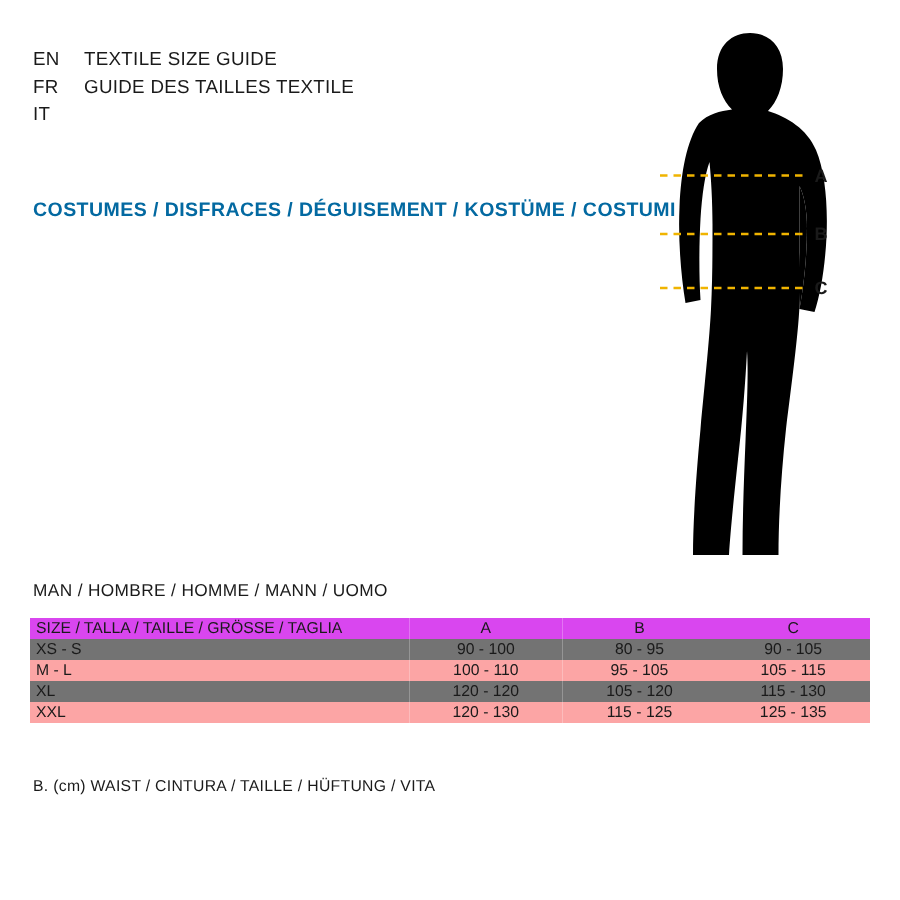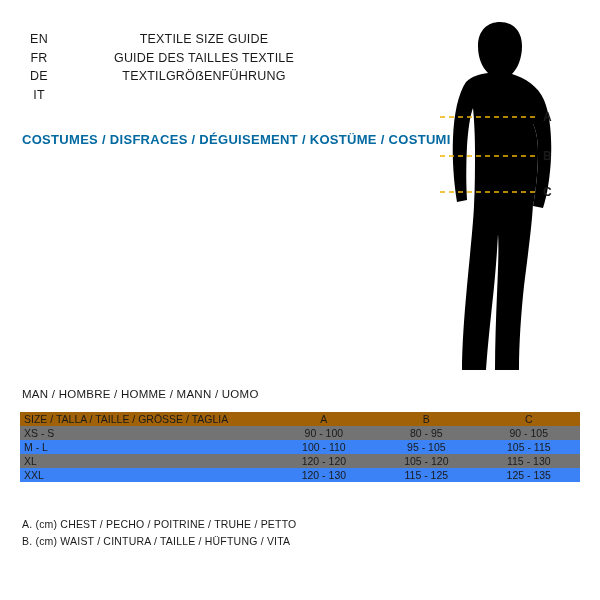--- a/index.html
+++ b/index.html
@@ -27,21 +27,20 @@
     top: 30px;
     width: 330px;
   }
   .lang-row {
     display: flex;
     align-items: baseline;
     font-size: 12.5px;
     line-height: 18.5px;
     letter-spacing: 0.2px;
     color: #1a1a1a;
-    text-align: center;
   }
   .lang-code {
     width: 34px;
     flex: 0 0 34px;
   }
   .lang-text {
     flex: 1 1 auto;
   }
 
   .costumes-title {
@@ -104,27 +103,27 @@
     color: #1a1a1a;
   }
   .size-table td, .size-table th {
     padding: 0;
     height: 14px;
     font-weight: normal;
     text-align: left;
     vertical-align: middle;
   }
   .size-table thead tr {
-    background: #a16207;
+    background: #d946ef;
   }
   .size-table tbody tr.odd {
     background: #737373;
   }
   .size-table tbody tr.even {
-    background: #3b82f6;
+    background: #fca5a5;
     padding-left: 31px;
   }
   .col-size {
     width: 250px;
     padding-left: 4px !important;
   }
   .col-val {
     width: 103px;
     text-align: center !important;
   }
@@ -152,24 +151,20 @@
 <div class="page">
 
   <div class="lang-list">
     <div class="lang-row">
       <div class="lang-code">EN</div>
       <div class="lang-text">TEXTILE SIZE GUIDE</div>
     </div>
     <div class="lang-row">
       <div class="lang-code">FR</div>
       <div class="lang-text">GUIDE DES TAILLES TEXTILE</div>
-    </div>
-    <div class="lang-row">
-      <div class="lang-code">DE</div>
-      <div class="lang-text">TEXTILGRÖẞENFÜHRUNG</div>
     </div>
     <div class="lang-row">
       <div class="lang-code">IT</div>
     </div>
   </div>
 
   <div class="costumes-title">COSTUMES / DISFRACES / DÉGUISEMENT / KOSTÜME / COSTUMI</div>
 
   <div class="figure-wrap">
     <svg class="figure-svg" width="190" height="360" viewBox="0 0 190 360">
@@ -253,17 +248,16 @@
       <tr class="even">
         <td class="col-size">XXL</td>
         <td class="col-val">120 - 130</td>
         <td class="col-val">115 - 125</td>
         <td class="col-val">125 - 135</td>
       </tr>
     </tbody>
   </table>
 
   <div class="notes">
-    <div class="note-row">A. (cm) CHEST / PECHO / POITRINE / TRUHE / PETTO</div>
     <div class="note-row">B. (cm) WAIST / CINTURA / TAILLE / HÜFTUNG / VITA</div>
   </div>
 
 </div>
 
 </body></html>

